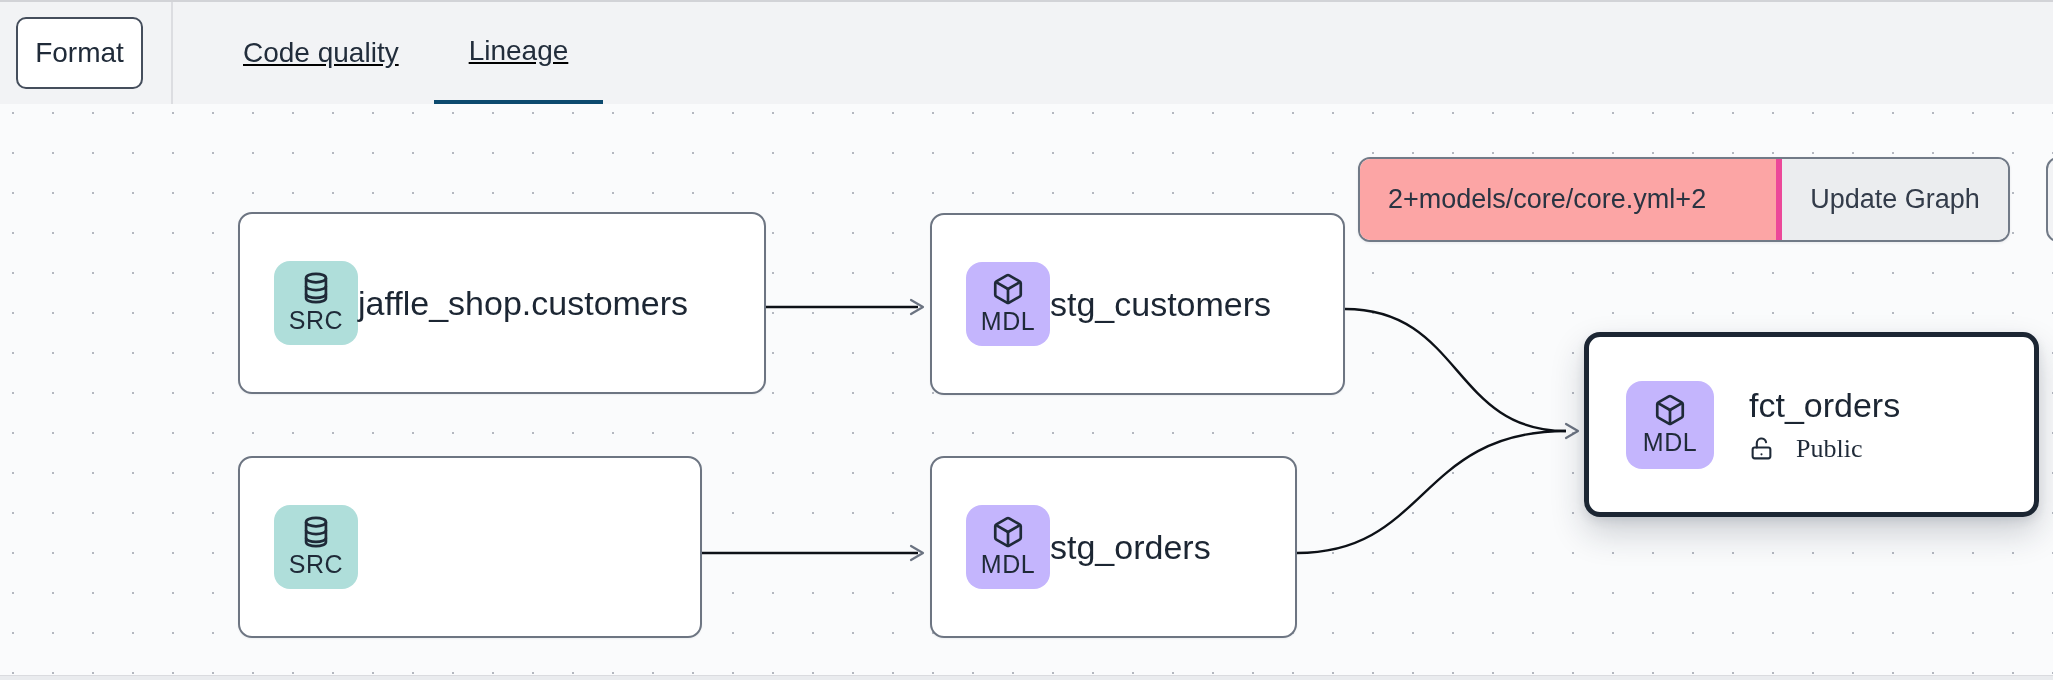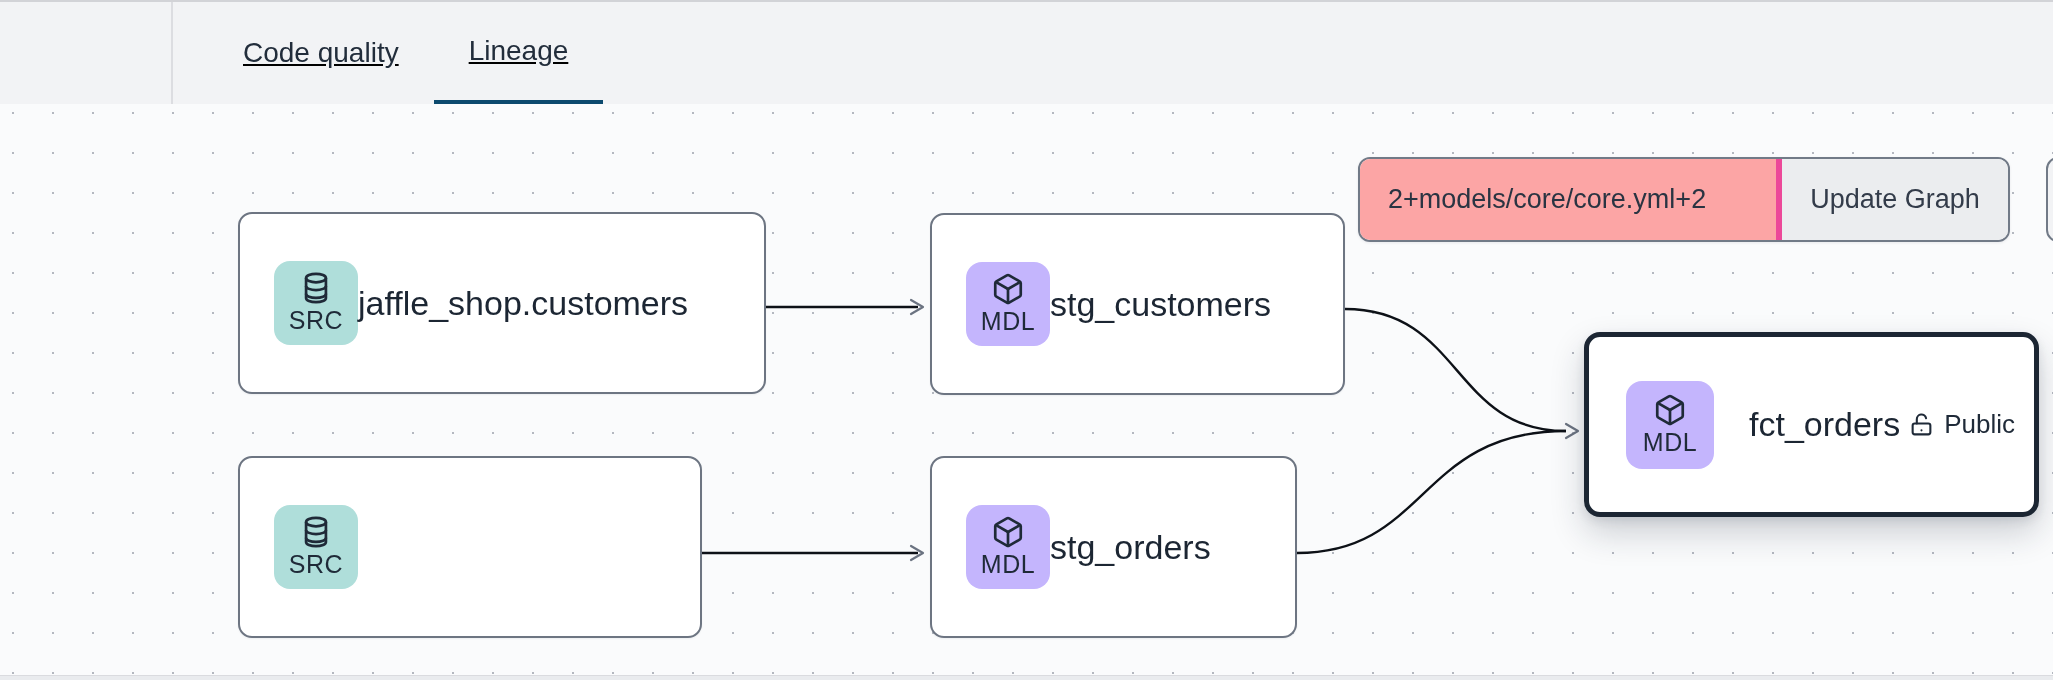--- a/index.html
+++ b/index.html
@@ -56,23 +56,23 @@
     width:84px;height:84px;border-radius:16px;margin-left:34px;flex:none;
     display:flex;flex-direction:column;align-items:center;justify-content:center;
     color:#1f2a38;
   }
   .node.selected .badge{width:88px;height:88px;margin-left:37px;}
   .badge svg{width:34px;height:34px;display:block;}
   .badge .badge-label{font-size:25px;font-weight:500;margin-top:1px;letter-spacing:0.5px;text-align:center;}
   .badge.teal{background:#afdeda;}
   .badge.blue{background:#c4b5fd;}
   .node-title{font-size:34px;color:#1c2633;white-space:nowrap;}
-  .node.selected .node-text{margin-left:35px;display:flex;flex-direction:row;gap:9px;}
+  .node.selected .node-text{margin-left:35px;display:flex;flex-direction:column;gap:9px;}
   .node.selected .node-title{margin-left:0;}
-  .access-row{display:flex;align-items:center;gap:10px;font-size:26px;color:#1f2a38;}
+  .access-row{display:flex;align-items:center;gap:22px;font-size:26px;color:#1f2a38;font-family:Liberation Serif, serif;}
   .access-row svg{width:25px;height:25px;display:block;}
   
   .selector-group{
     position:absolute;left:1358px;top:157px;width:652px;height:85px;
     border:2px solid #717a87;border-radius:12px;display:flex;overflow:hidden;
     box-sizing:border-box;background:#ffffff;box-shadow:0 1px 3px rgba(20,30,50,0.08);
   }
   .selector-input{
     flex:1;border:none;outline:none;background:#fca5a5;
     font-family:"Liberation Sans",sans-serif;font-size:27px;color:#2a3442;
@@ -85,20 +85,21 @@
   }
   .partial-control{
     position:absolute;left:2046px;top:157px;width:44px;height:85px;
     border:2px solid #717a87;border-radius:12px;background:#f2f3f5;box-sizing:border-box;
   }
 </style>
 </head>
 <body>
 
 <div class="header">
+  <div class="format-btn">Format</div>
   <div class="header-divider"></div>
   <div class="tabs">
     <div class="tab">Code quality</div>
     <div class="tab active">Lineage</div>
   </div>
 </div>
 
 <div class="canvas"></div>
 <div class="bottom-strip"></div>
 

